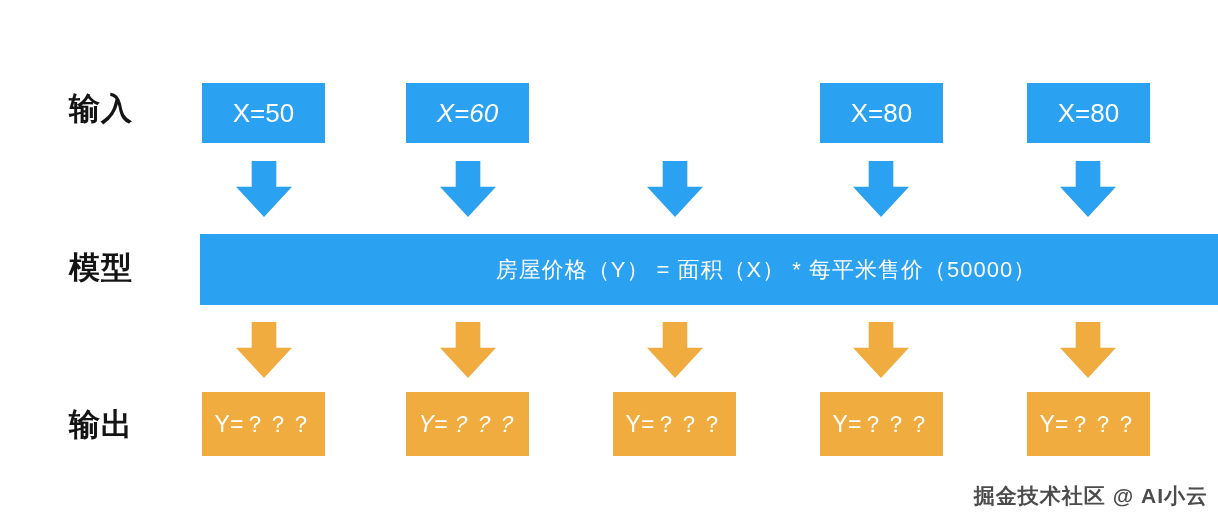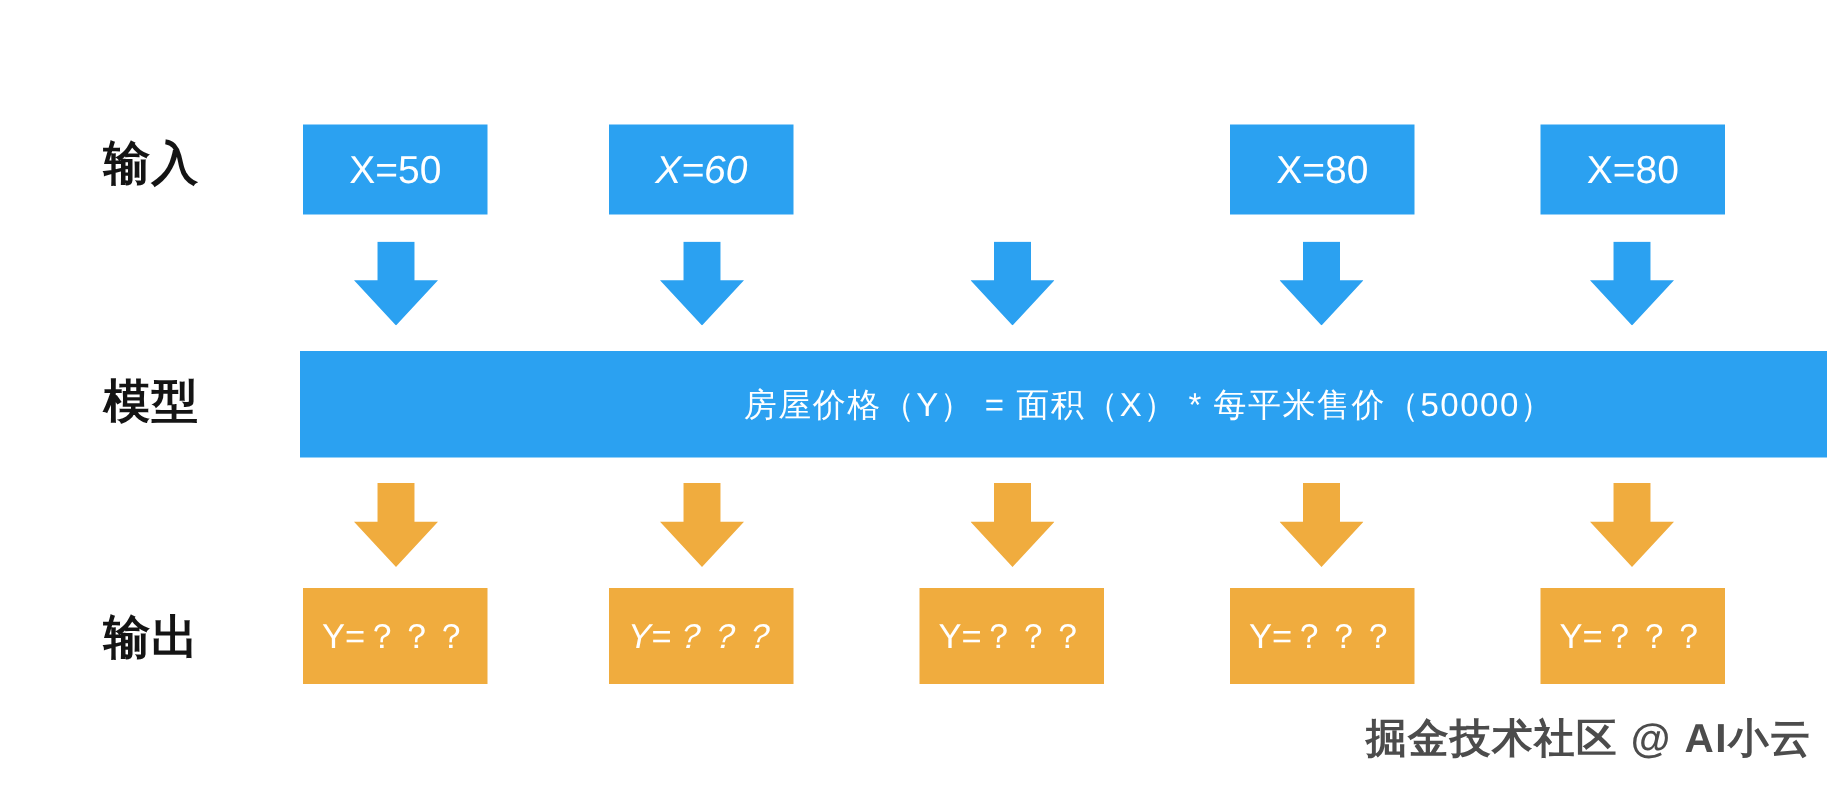--- a/index.html
+++ b/index.html
@@ -73,21 +73,21 @@
     align-items: center;
     justify-content: center;
     font-size: 22px;
     letter-spacing: 1px;
   }
 
   .watermark {
     position: absolute;
     right: 10px;
     bottom: 16px;
-    font-size: 27px;
+    font-size: 21px;
     font-weight: 700;
     color: #4c4c4c;
     letter-spacing: 1px;
     text-shadow: 2px 2px 1px rgba(255,255,255,0.95), -1px -1px 0 rgba(255,255,255,0.55);
   }
 </style>
 </head>
 <body>
 
 <div class="canvas">

